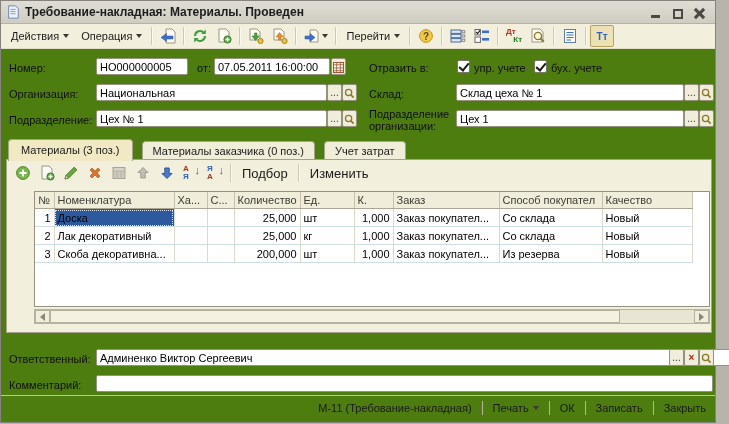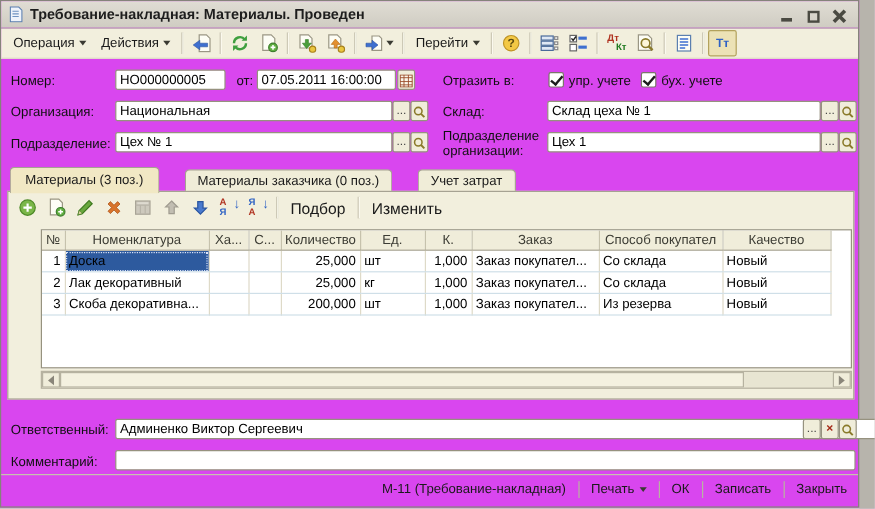--- a/index.html
+++ b/index.html
@@ -1,17 +1,17 @@
 <!DOCTYPE html>
 <html><head>
 <meta charset="utf-8">
 <style>
   html,body{margin:0;padding:0}
   #desktop{position:relative;width:729px;height:424px;background:#b7b4ac;font-family:"Liberation Sans",sans-serif;overflow:hidden}
-  .window{position:absolute;left:0;top:0;width:716px;height:423px;background:#d946ef;border:1px solid #85837b;box-sizing:border-box}
+  .window{position:absolute;left:0;top:0;width:716px;height:423px;background:#4d7c0f;border:1px solid #85837b;box-sizing:border-box}
 
   
   .titlebar{position:absolute;left:0;top:0;right:0;height:22px;background:linear-gradient(#e0ddd4,#cfccc2);display:flex;align-items:center;padding:0 5px;gap:5px;border-bottom:1px solid #b5b2a8}
   .title-text{font-size:12px;font-weight:bold;color:#1d1d1d;white-space:nowrap}
   .win-controls{margin-left:auto;display:flex;gap:7px;align-items:center;padding-right:3px}
   .wbtn{width:15px;height:13px;display:flex;align-items:flex-end;justify-content:center;cursor:pointer}
   .glyph-min{width:9px;height:3px;background:#4a4a42;margin-bottom:1px}
   .glyph-max{width:10px;height:10px;border:2px solid #4a4a42;box-sizing:border-box}
   .glyph-close{position:relative;width:11px;height:11px}
   .glyph-close:before,.glyph-close:after{content:"";position:absolute;left:4px;top:-1px;width:3px;height:13px;background:#4a4a42}
@@ -32,37 +32,37 @@
 
   
   .lbl{position:absolute;font-size:11px;color:#101010;white-space:nowrap}
   .inp{position:absolute;height:17px;background:#fff;border:1px solid #96927f;border-radius:2px;font:11px "Liberation Sans",sans-serif;padding:0 3px;box-sizing:border-box;color:#000;outline:none}
   .sbtn{position:absolute;width:15px;height:17px;background:#f0edda;border:1px solid #96927f;border-radius:2px;box-sizing:border-box;font-size:10px;line-height:14px;text-align:center;color:#444;cursor:pointer;padding:0}
   .sbtn.red{color:#a42a18;font-weight:bold}
   .cb{position:absolute;width:13px;height:13px;background:#fff;border:1px solid #7a766a;border-radius:2px;box-sizing:border-box;cursor:pointer}
   .cb.checked:after{content:"";position:absolute;left:3px;top:0px;width:4px;height:8px;border-right:2px solid #1c1c1c;border-bottom:2px solid #1c1c1c;transform:rotate(40deg)}
 
   
-  .tabs{position:absolute;left:7px;top:138px;display:flex;gap:21px;align-items:flex-end}
+  .tabs{position:absolute;left:7px;top:138px;display:flex;gap:9px;align-items:flex-end}
   .tab{font-size:11px;color:#1a1a1a;padding:3px 10px 4px;border:1px solid #a6a292;border-bottom:none;border-radius:4px 4px 0 0;background:#f0edd8;cursor:pointer;white-space:nowrap}
   .tab.active{background:#f1e8c4;padding:4px 12px 5px;position:relative;z-index:3}
 
   
   .panel{position:absolute;left:5px;top:158px;width:706px;height:174px;border:1px solid #a6a292;background:#f2efdd;box-sizing:border-box;z-index:2}
   .gtoolbar{position:absolute;left:4px;top:2px;height:22px;display:flex;align-items:center}
   .gtxt{font-size:13px;color:#1a1a1a;padding:3px 7px;cursor:pointer;white-space:nowrap}
   .sorti{position:relative;width:18px;height:16px;font-size:8px;font-weight:bold;line-height:8px}
   .sorti .t{position:absolute;left:1px;top:0;color:#b03220}
   .sorti .b{position:absolute;left:1px;bottom:0;color:#2f62c4}
   .sorti .ar{position:absolute;right:0;top:1px;color:#2f62c4;font-size:11px;font-weight:bold}
 
   
   .gridbox{position:absolute;left:27px;top:31px;width:676px;height:116px;background:#fff;border:1px solid #96927f;box-sizing:border-box;overflow:hidden}
   table.grid{border-collapse:collapse;table-layout:fixed;width:657px;font-size:11px}
-  table.grid th{background:#f0edda;color:#3c3c34;font-weight:normal;text-align:center;height:16px;padding:0 3px;border-right:1px solid #c6c2ac;border-bottom:1px solid #aaa694;overflow:hidden;white-space:nowrap}
+  table.grid th{background:#f0edda;color:#3c3c34;font-weight:normal;text-align:left;height:16px;padding:0 3px;border-right:1px solid #c6c2ac;border-bottom:1px solid #aaa694;overflow:hidden;white-space:nowrap}
   table.grid td{height:17px;padding:0 3px;border-right:1px solid #dedac8;border-bottom:1px solid #cfdfe8;overflow:hidden;white-space:nowrap;color:#000}
   table.grid .num{text-align:right}
   table.grid .cnum{text-align:right}
   td.sel{background:#2d5a9e;color:#fff;outline:1px dotted #dce4f8;outline-offset:-2px}
 
   
   .hscroll{position:absolute;left:27px;top:149px;width:676px;height:15px;background:#e8e5d2;border:1px solid #b6b2a0;box-sizing:border-box;display:flex}
   .harrow{width:15px;height:13px;background:#f0edda;border:1px solid #b6b2a0;box-sizing:border-box;display:flex;align-items:center;justify-content:center;cursor:pointer}
   .tri-l{width:0;height:0;border-top:4px solid transparent;border-bottom:4px solid transparent;border-right:5px solid #8a867a}
   .tri-r{width:0;height:0;border-top:4px solid transparent;border-bottom:4px solid transparent;border-left:5px solid #8a867a}
@@ -103,25 +103,25 @@
             <span class="glyph-max"></span>
           </span>
       <span class="wbtn">
             <span class="glyph-close"></span>
           </span>
     </span>
   </div>
 
   <div class="toolbar">
     <div class="tbtn">
-          <span>Операция</span>
+          <span>Действия</span>
           <span class="caret"></span>
         </div>
     <div class="tbtn">
-          <span>Действия</span>
+          <span>Операция</span>
           <span class="caret"></span>
         </div>
     <div class="sep"></div>
     <div class="ibtn">
       <svg width="16" height="16" viewBox="0 0 16 16">
             <path d="M6 1h6l3 3v11H6z" fill="#fdfdf5" stroke="#9a9684"></path>
             <path d="M1 9.5l5.5-4v2.5H13v3H6.5v2.5z" fill="#3e6fd0" stroke="#2a50a0" stroke-width="0.5"></path>
           </svg>
     </div>
     <div class="sep"></div>

